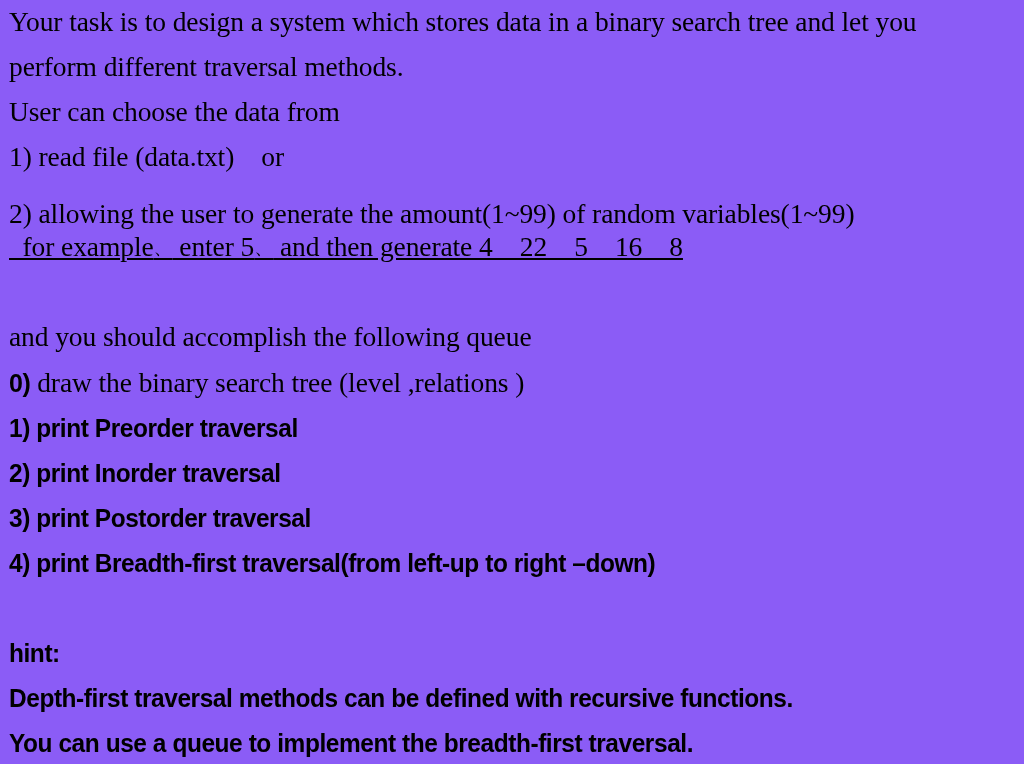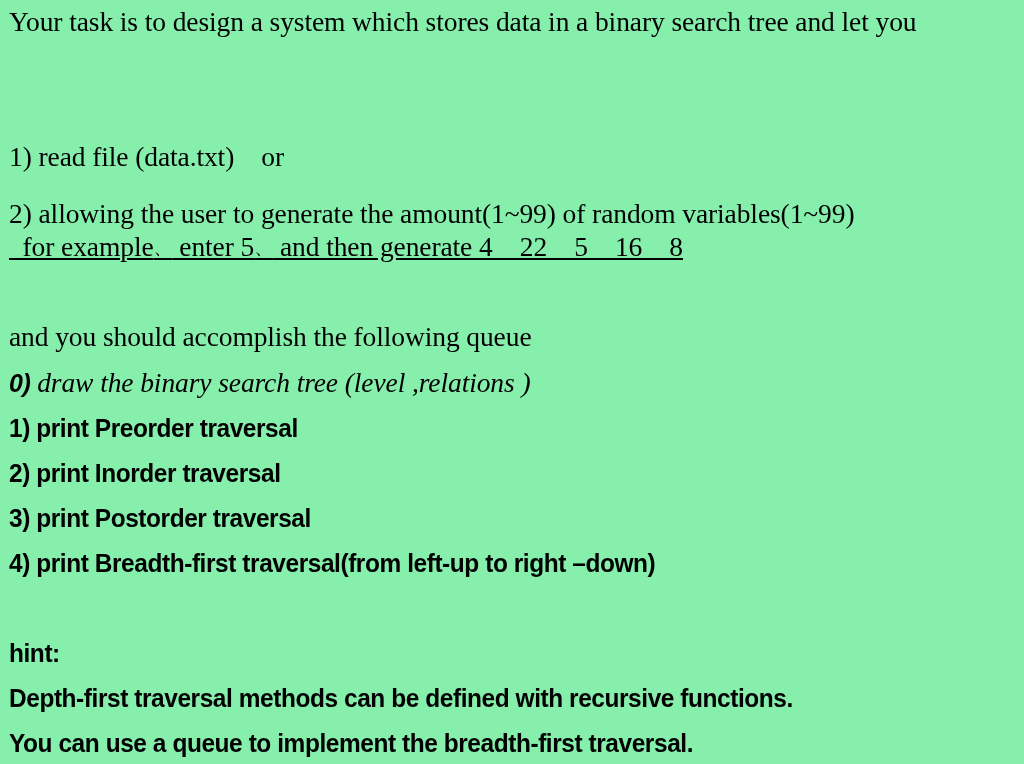--- a/index.html
+++ b/index.html
@@ -12,21 +12,21 @@
     width: 1024px;
     height: 764px;
     overflow: hidden;
     color: #000000;
     -webkit-font-smoothing: antialiased;
   }
   #sheet {
     position: relative;
     width: 1024px;
     height: 764px;
-    background: #86efac;
+    background: #8b5cf6;
     padding: 4px;
     box-sizing: border-box;
   }
   .line {
     position: absolute;
     left: 9px;
     white-space: pre;
     line-height: 1;
   }
   
@@ -63,31 +63,33 @@
     letter-spacing: 0;
   }
 </style>
 </head>
 <body>
 
 <div id="sheet">
 
   <div class="line serif" style="top:8px;">Your task is to design a system which stores data in a binary search tree and let you</div>
 
+  <div class="line serif" style="top:53px;">perform different traversal methods.</div>
 
+  <div class="line serif" style="top:98px;">User can choose the data from</div>
 
   <div class="line serif" style="top:143px;">1) read file (data.txt)    or</div>
 
   <div class="line serif" style="top:200px;">2) allowing the user to generate the amount(1~99) of random variables(1~99)</div>
 
   <div class="line serif" style="top:233px; left:9px;text-decoration:underline;"><span>  for example</span><span class="cjk-comma">、</span><span> enter 5</span><span class="cjk-comma">、</span><span> and then generate 4    22    5    16    8</span></div>
 
   <div class="line serif" style="top:323px;">and you should accomplish the following queue</div>
 
-  <div class="line" style="top:369px;font-style:italic;"><span class="marker-sans">0)</span><span class="rest-serif"> draw the binary search tree (level ,relations )</span></div>
+  <div class="line" style="top:369px;"><span class="marker-sans">0)</span><span class="rest-serif"> draw the binary search tree (level ,relations )</span></div>
 
   <div class="line sans" style="top:415px;">1) print Preorder traversal</div>
 
   <div class="line sans" style="top:460px;">2) print Inorder traversal</div>
 
   <div class="line sans" style="top:505px;">3) print Postorder traversal</div>
 
   <div class="line sans" style="top:550px;">4) print Breadth-first traversal(from left-up to right –down)</div>
 
   <div class="line sans" style="top:640px;">hint:</div>

